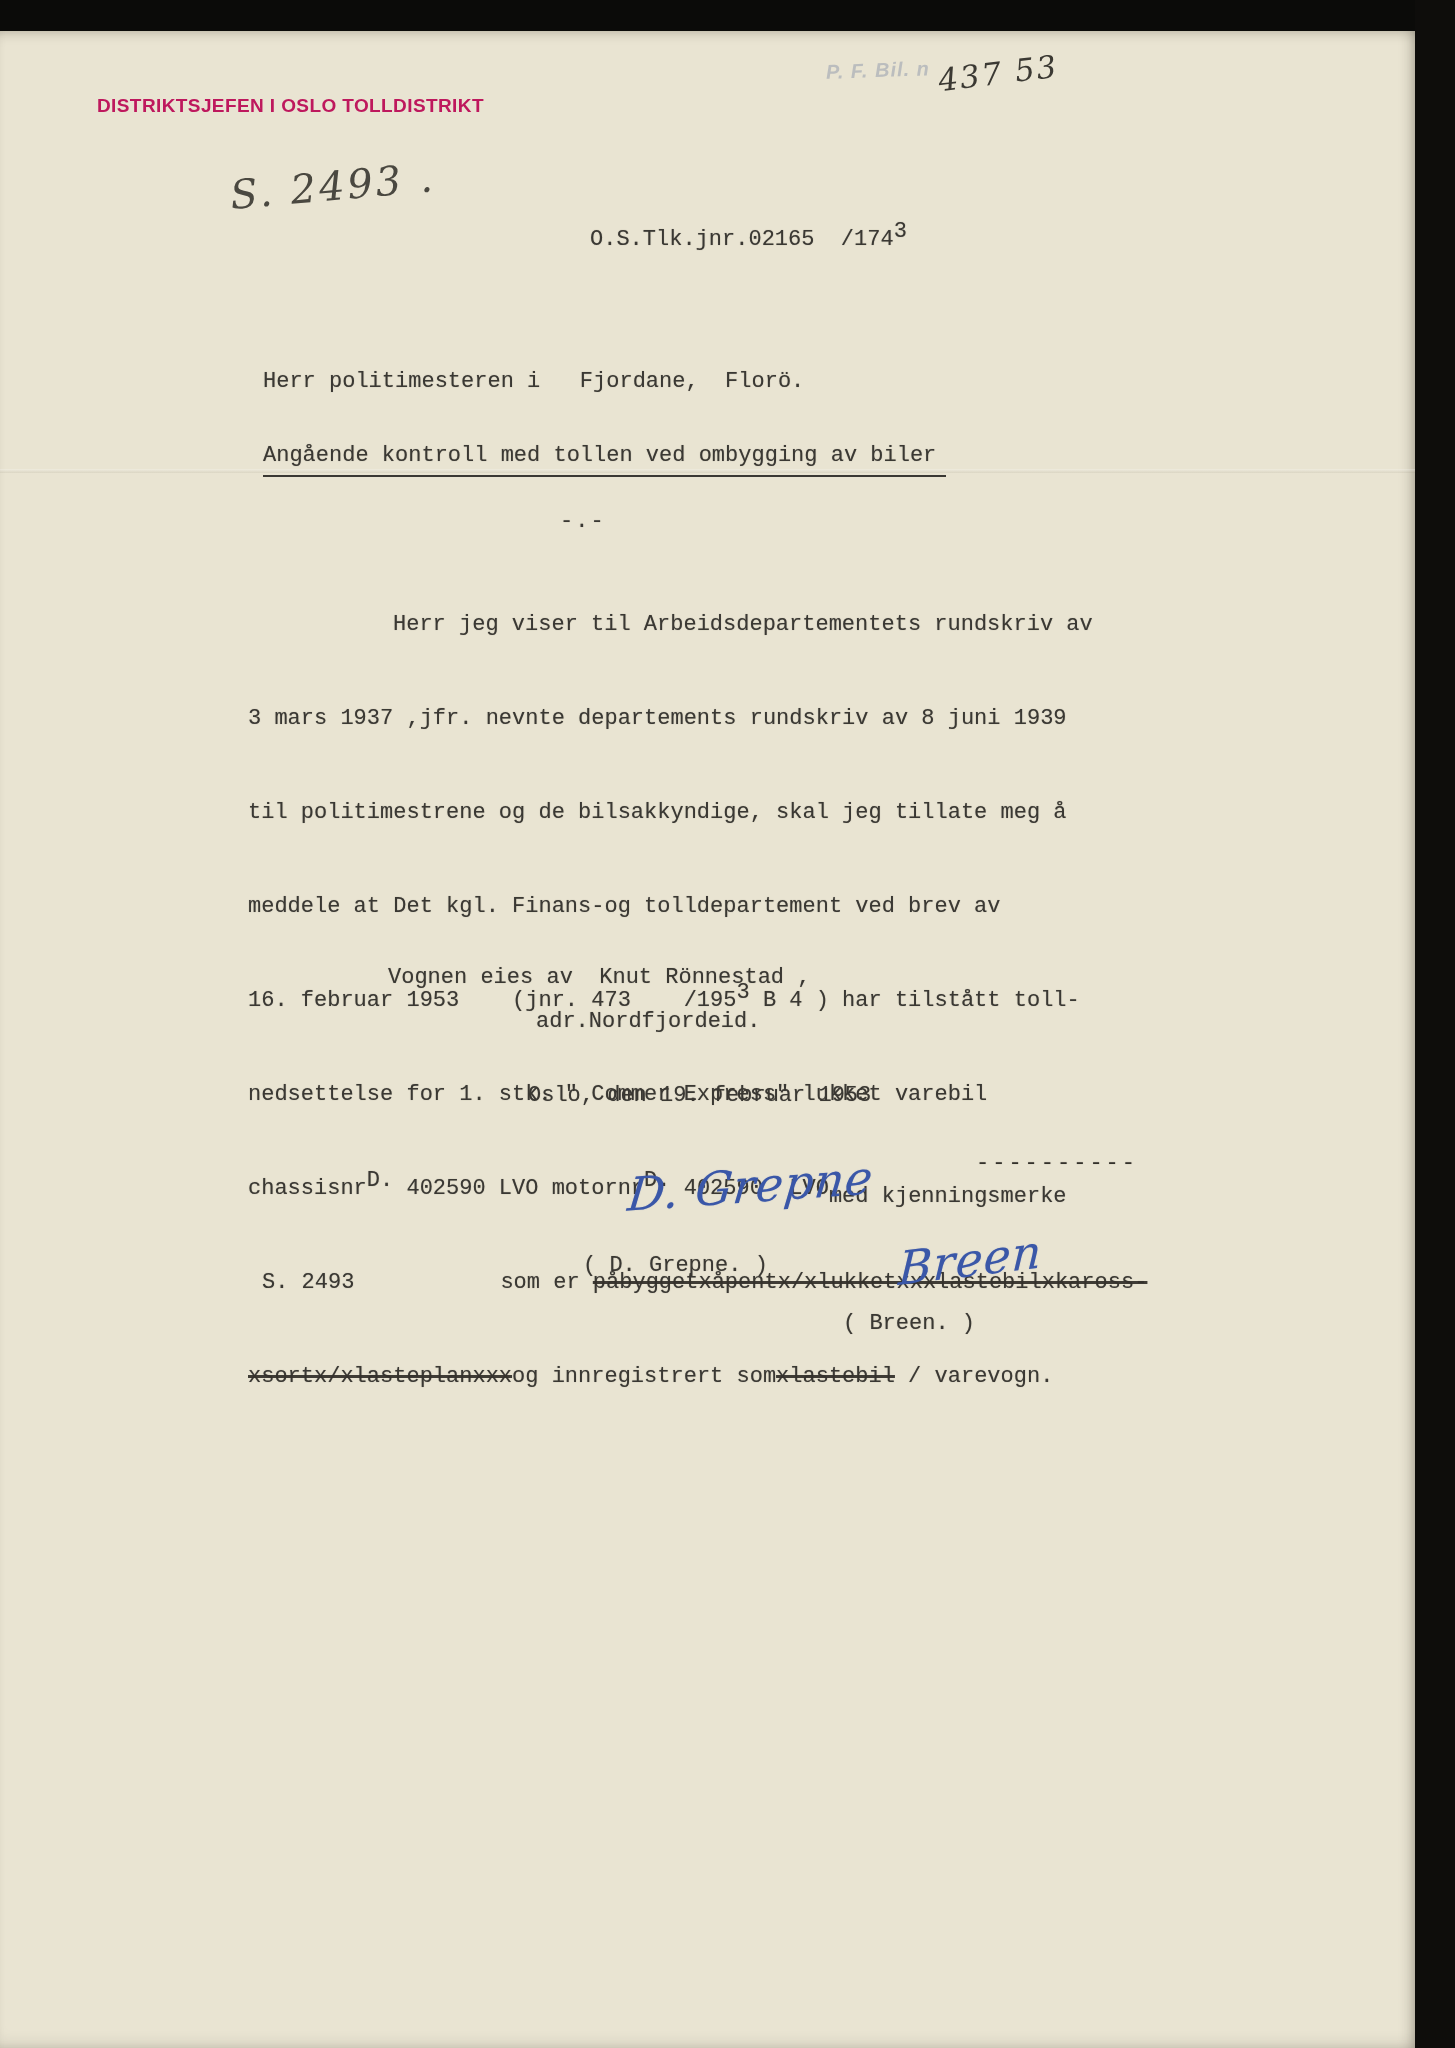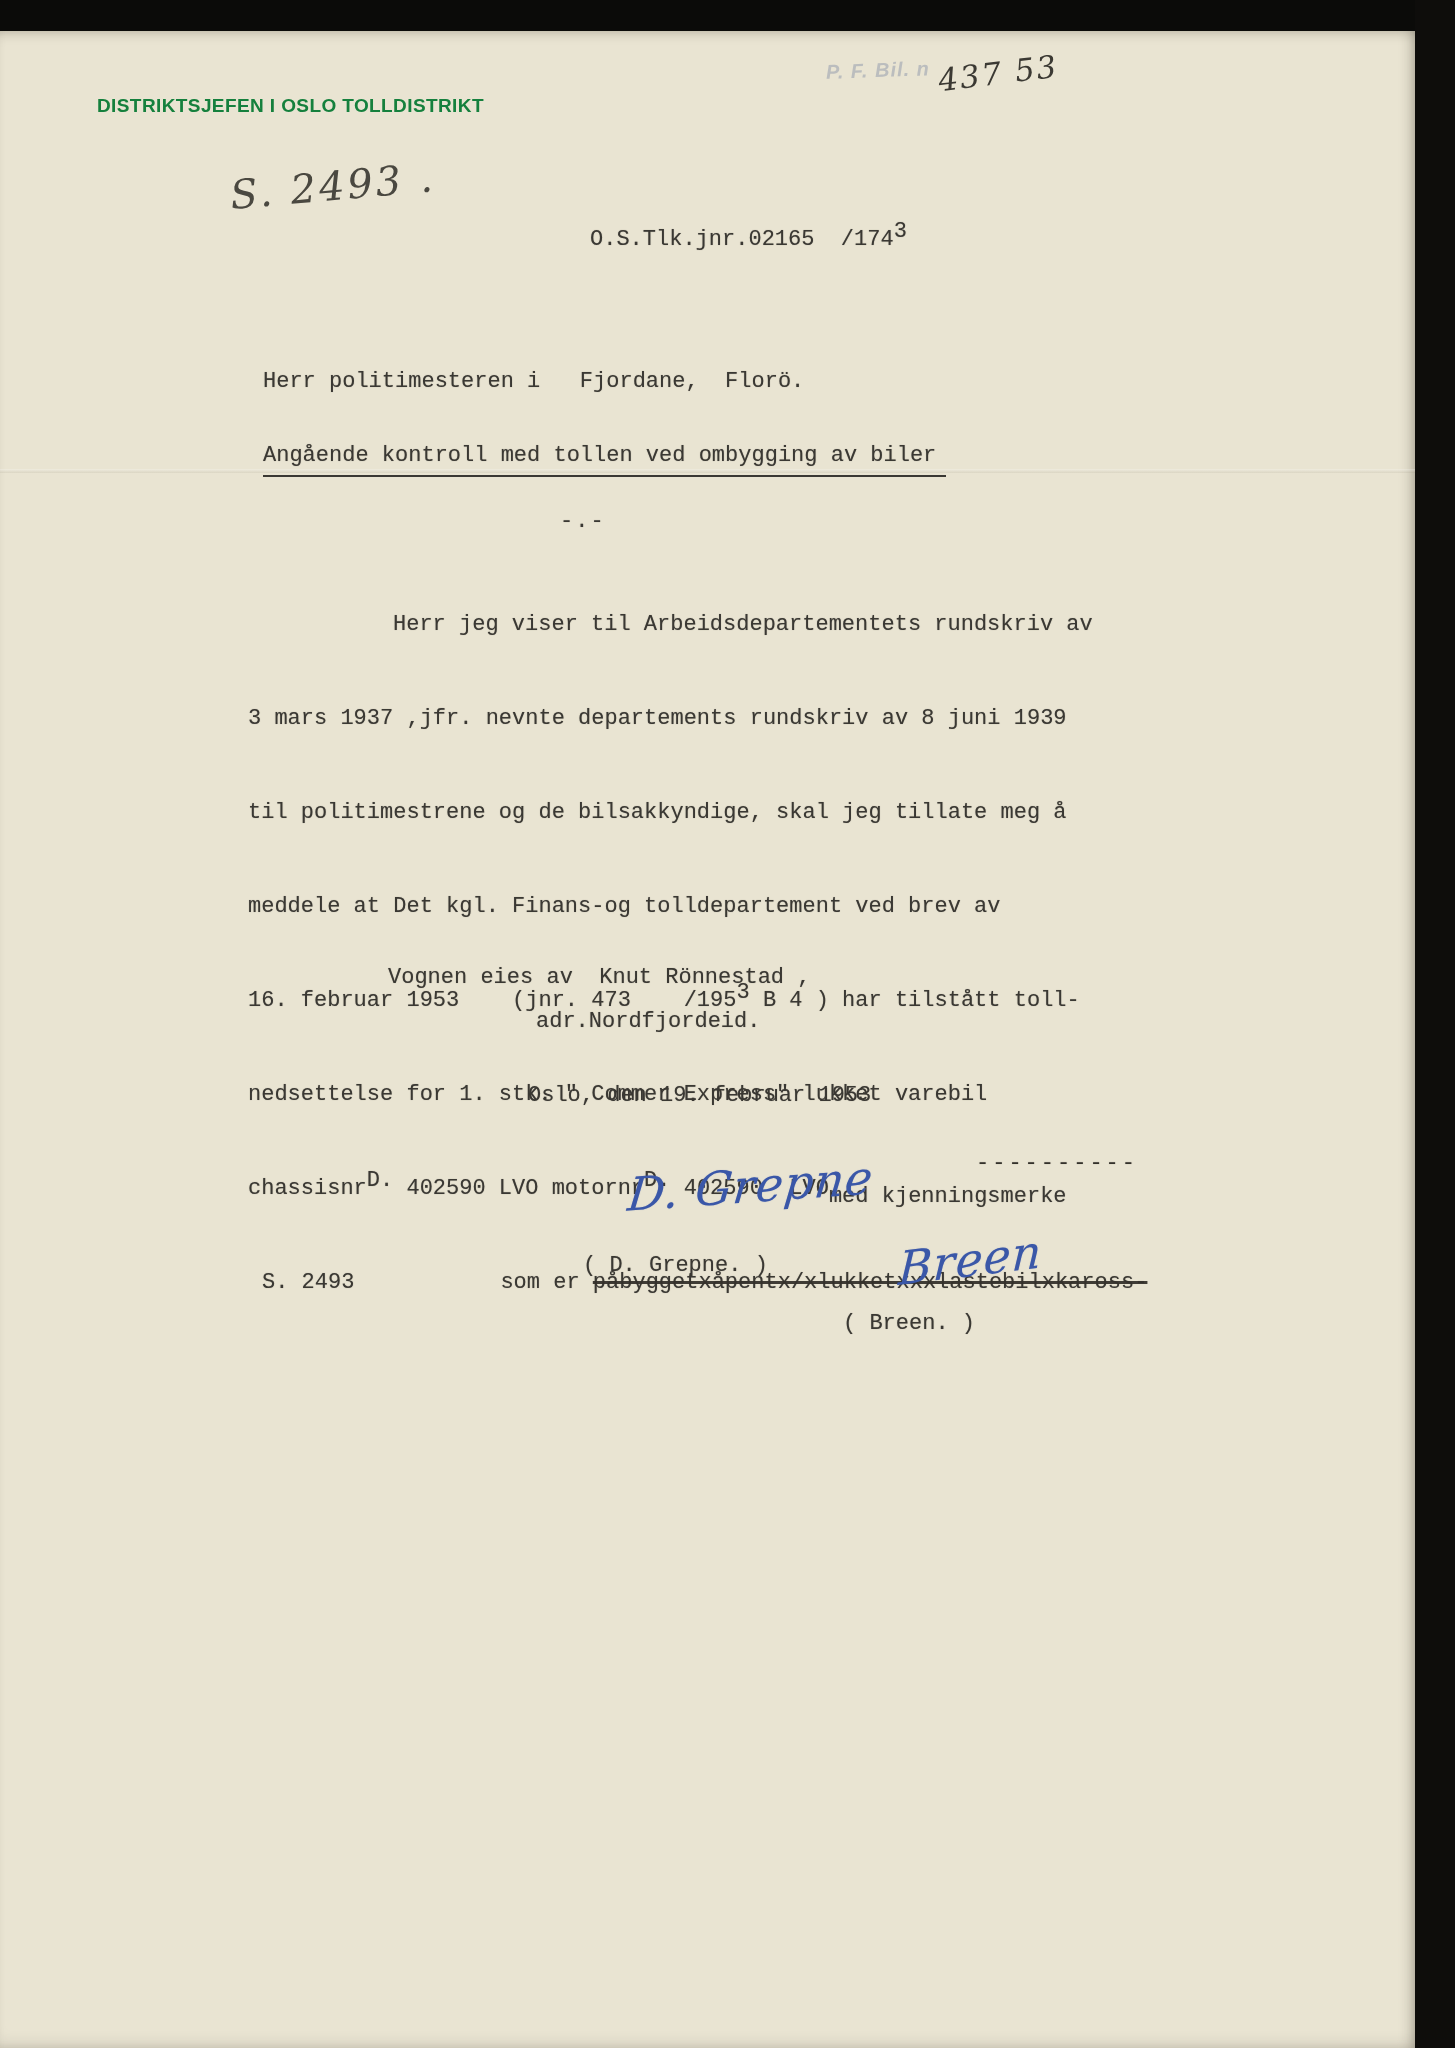--- a/index.html
+++ b/index.html
@@ -17,21 +17,21 @@
     background-color:#e9e4d2;
     box-shadow: inset -10px 0 14px -8px rgba(40,35,25,0.35), inset 0 -12px 18px -12px rgba(40,35,25,0.18), inset 0 10px 14px -10px rgba(40,35,25,0.25);
   }
   .paper .abs { position:absolute; }
   .crease { left:0; top:438px; width:100%; height:4px;
     background:linear-gradient(180deg, rgba(255,255,255,0.28), rgba(95,85,60,0.10)); }
 
   .letterhead {
     left:97px; top:64px;
     font-family:"Liberation Sans", sans-serif; font-weight:700;
-    font-size:19px; letter-spacing:0.4px; color:#15803d;
+    font-size:19px; letter-spacing:0.4px; color:#be185d;
   }
   .stamp-faded {
     left:826px; top:28px;
     font-family:"Liberation Sans", sans-serif; font-weight:700; font-style:italic;
     font-size:20px; letter-spacing:1px; color:rgba(125,135,162,0.42);
     transform:rotate(-2deg);
   }
   .hw { font-family:"DejaVu Serif", serif; font-style:italic; }
   .archive-no { left:938px; top:24px; font-size:31px; color:#3b3933; transform:rotate(-7deg); letter-spacing:2px; }
   .case-no   { left:230px; top:132px; font-size:40px; color:#4a4840; transform:rotate(-5deg); letter-spacing:3px; }
@@ -91,20 +91,21 @@
 
     <div class="abs type body-block">
       <div class="bl indent">Herr jeg viser til Arbeidsdepartementets rundskriv av</div>
       <div class="bl">3 mars 1937 ,jfr. nevnte departements rundskriv av 8 juni 1939</div>
       <div class="bl">til politimestrene og de bilsakkyndige, skal jeg tillate meg å</div>
       <div class="bl">meddele at Det kgl. Finans-og tolldepartement ved brev av</div>
       <div class="bl"><span>16. februar 1953    (jnr. 473    /195</span><span class="sup">3</span><span> B 4 ) har tilstått toll-</span></div>
       <div class="bl">nedsettelse for 1. stk. " Commer Express" lukket varebil</div>
       <div class="bl"><span>chassisnr</span><span class="sup">D.</span><span> 402590 LVO motornr</span><span class="sup">D.</span><span> 402590  LVO</span><span class="sub">med kjenningsmerke</span></div>
       <div class="bl line8"><span>S. 2493</span><span class="gap8"></span><span>som er </span><span class="struck">påbyggetxåpentx/xlukketxxxlastebilxkaross-</span></div>
+      <div class="bl"><span class="struck">xsortx/xlasteplanxxx</span><span>og innregistrert som</span><span class="struck">xlastebil</span><span> / varevogn.</span></div>
     </div>
 
     <div class="abs type owner1">Vognen eies av  Knut Rönnestad ,</div>
     <div class="abs type owner2">adr.Nordfjordeid.</div>
 
     <div class="abs type dateline">Oslo, den 19. februar 1953</div>
 
     <div class="abs type sig-dashes">----------</div>
     <div class="abs hw blue sig-grepne">D. Grepne</div>
     <div class="abs type typed-grepne">( D. Grepne. )</div>

